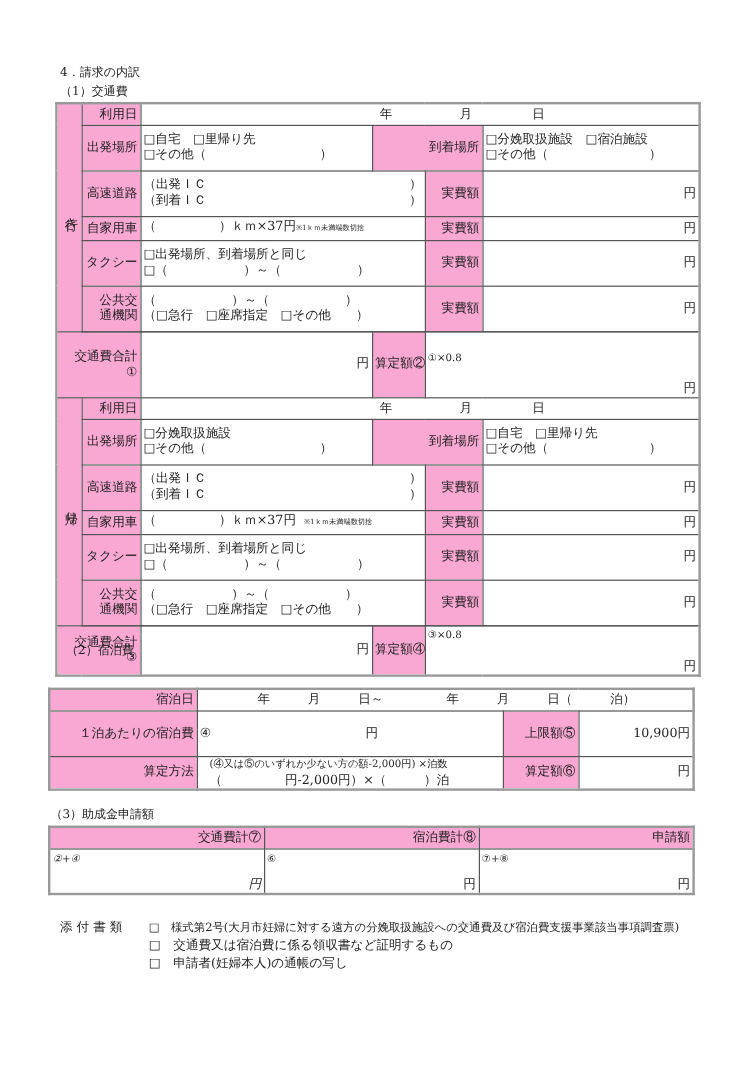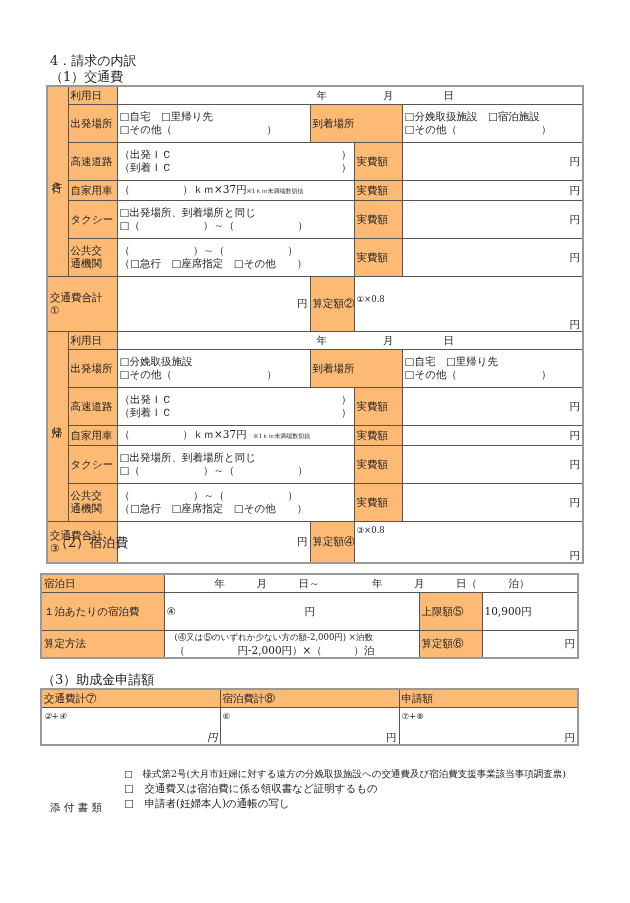--- a/index.html
+++ b/index.html
@@ -1,25 +1,25 @@
 <!DOCTYPE html>
 <html><head>
 <meta charset="utf-8">
 <style>
   * { box-sizing: border-box; margin: 0; padding: 0; }
   html, body { width: 630px; height: 903px; background: #ffffff; }
   body { font-family: "DejaVu Serif", "Liberation Serif", serif; color: #222; font-size: 11px; position: relative; overflow: hidden; }
   .abs { position: absolute; }
-  .heading { font-size: 13px; line-height: 14px; white-space: nowrap; }
+  .heading { font-size: 10px; line-height: 14px; white-space: nowrap; }
   table { border-collapse: collapse; table-layout: fixed; position: absolute; }
   td { border: 1px solid #555; font-size: 10.5px; line-height: 13px; vertical-align: middle; padding: 0 2px; white-space: nowrap; overflow: hidden; }
-  .gray { background: #fdba74; text-align: left; }
+  .gray { background: #f9a8d4; text-align: right; }
   .outer { border: 2px solid #999; }
   .right { text-align: right; }
-  .center { text-align: left; }
+  .center { text-align: right; }
   .small { font-size: 6px; }
   .tiny { font-size: 8.5px; }
   .line { display: block; }
   .vtext { writing-mode: vertical-rl; text-orientation: upright; letter-spacing: -1px; font-size: 11px; }
   .attach { font-size: 10.5px; line-height: 15px; white-space: nowrap; }
 </style>
 </head>
 <body>
 
 <div class="abs heading" style="left:50px; top:54px;">4．請求の内訳</div>
@@ -251,18 +251,18 @@
       <div class="right" style="margin-top:8px;">円</div>
     </td>
     <td style="vertical-align:top; padding-top:2px;">
       <div class="tiny">⑦+⑧</div>
       <div class="right" style="margin-top:8px;">円</div>
     </td>
   </tr>
 </tbody>
   </table>
 
-<div class="abs attach" style="left:50px; top:800px;">添 付 書 類</div>
+<div class="abs attach" style="left:50px; top:766px;">添 付 書 類</div>
 <div class="abs" style="left:124px; top:766px;">
   <div class="attach" style="font-size:9.5px;">□　様式第2号(大月市妊婦に対する遠方の分娩取扱施設への交通費及び宿泊費支援事業該当事項調査票)</div>
   <div class="attach">□　交通費又は宿泊費に係る領収書など証明するもの</div>
   <div class="attach">□　申請者(妊婦本人)の通帳の写し</div>
 </div>
 
 </body></html>

